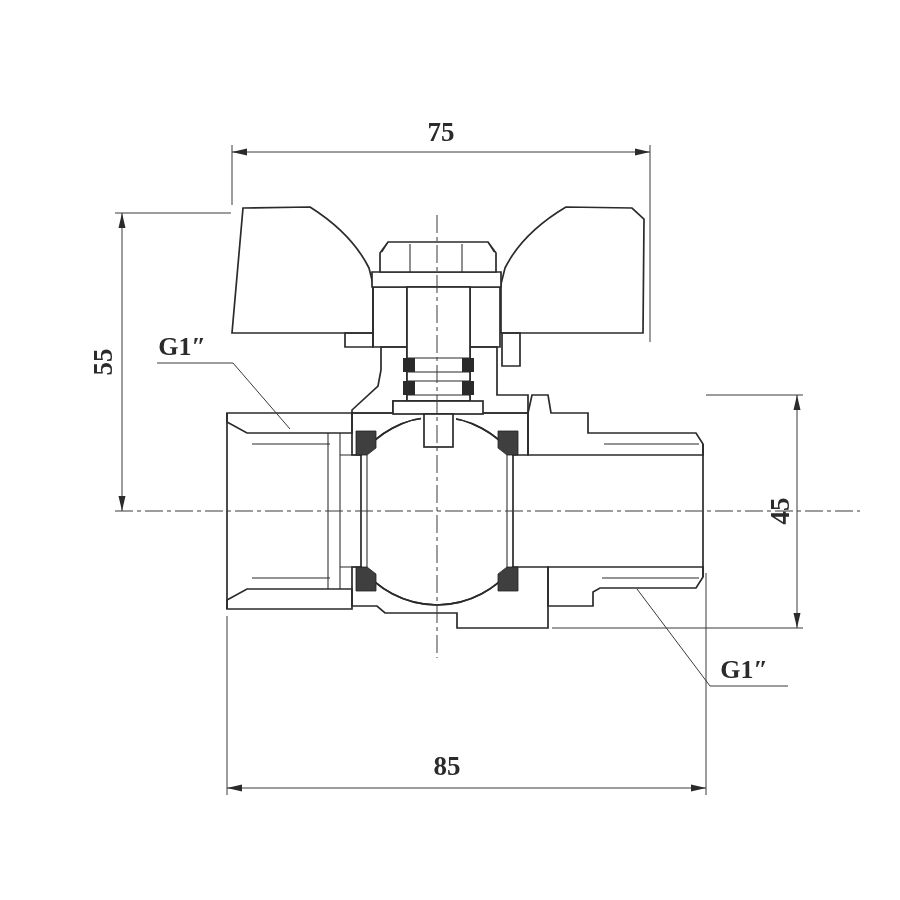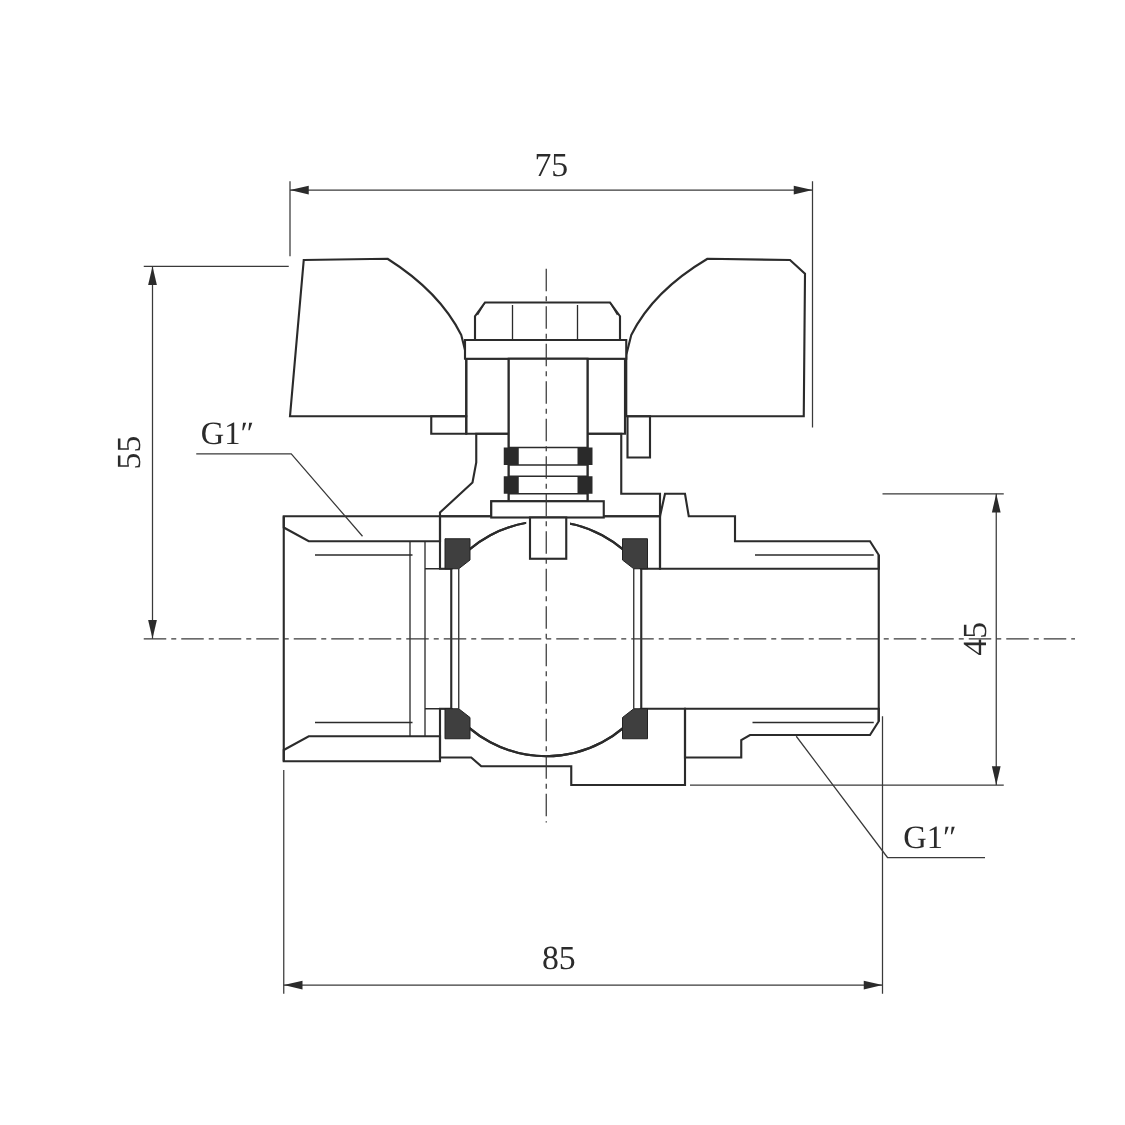--- a/index.html
+++ b/index.html
@@ -2,21 +2,21 @@
 <html><head>
 <meta charset="utf-8">
 <style>
   :root{
     --ink:#2b2b2b;
     --hatch:#4f4f4f;
     --seal:#3f3f3f;
     --bg:#ffffff;
   }
   html,body{margin:0;padding:0;background:var(--bg);}
-  .stage{width:900px;height:900px;background:var(--bg);position:relative;overflow:hidden;}
+  .stage{width:900px;height:900px;background:var(--bg);position:relative;overflow:hidden;font-weight:bold;}
   svg{display:block;}
   
   .outline{fill:none;stroke:var(--ink);stroke-width:1.7;stroke-linejoin:miter;}
   .thin{fill:none;stroke:var(--ink);stroke-width:1.05;}
   .dim{fill:none;stroke:#3a3a3a;stroke-width:1;}
   .cl{fill:none;stroke:#3a3a3a;stroke-width:1;stroke-dasharray:18 4 4 4;}
   .white{fill:#ffffff;}
   .arrow{fill:#2b2b2b;stroke:none;}
   .seal{fill:var(--seal);stroke:#222;stroke-width:0.8;}
   .oring{fill:#2a2a2a;stroke:none;}

